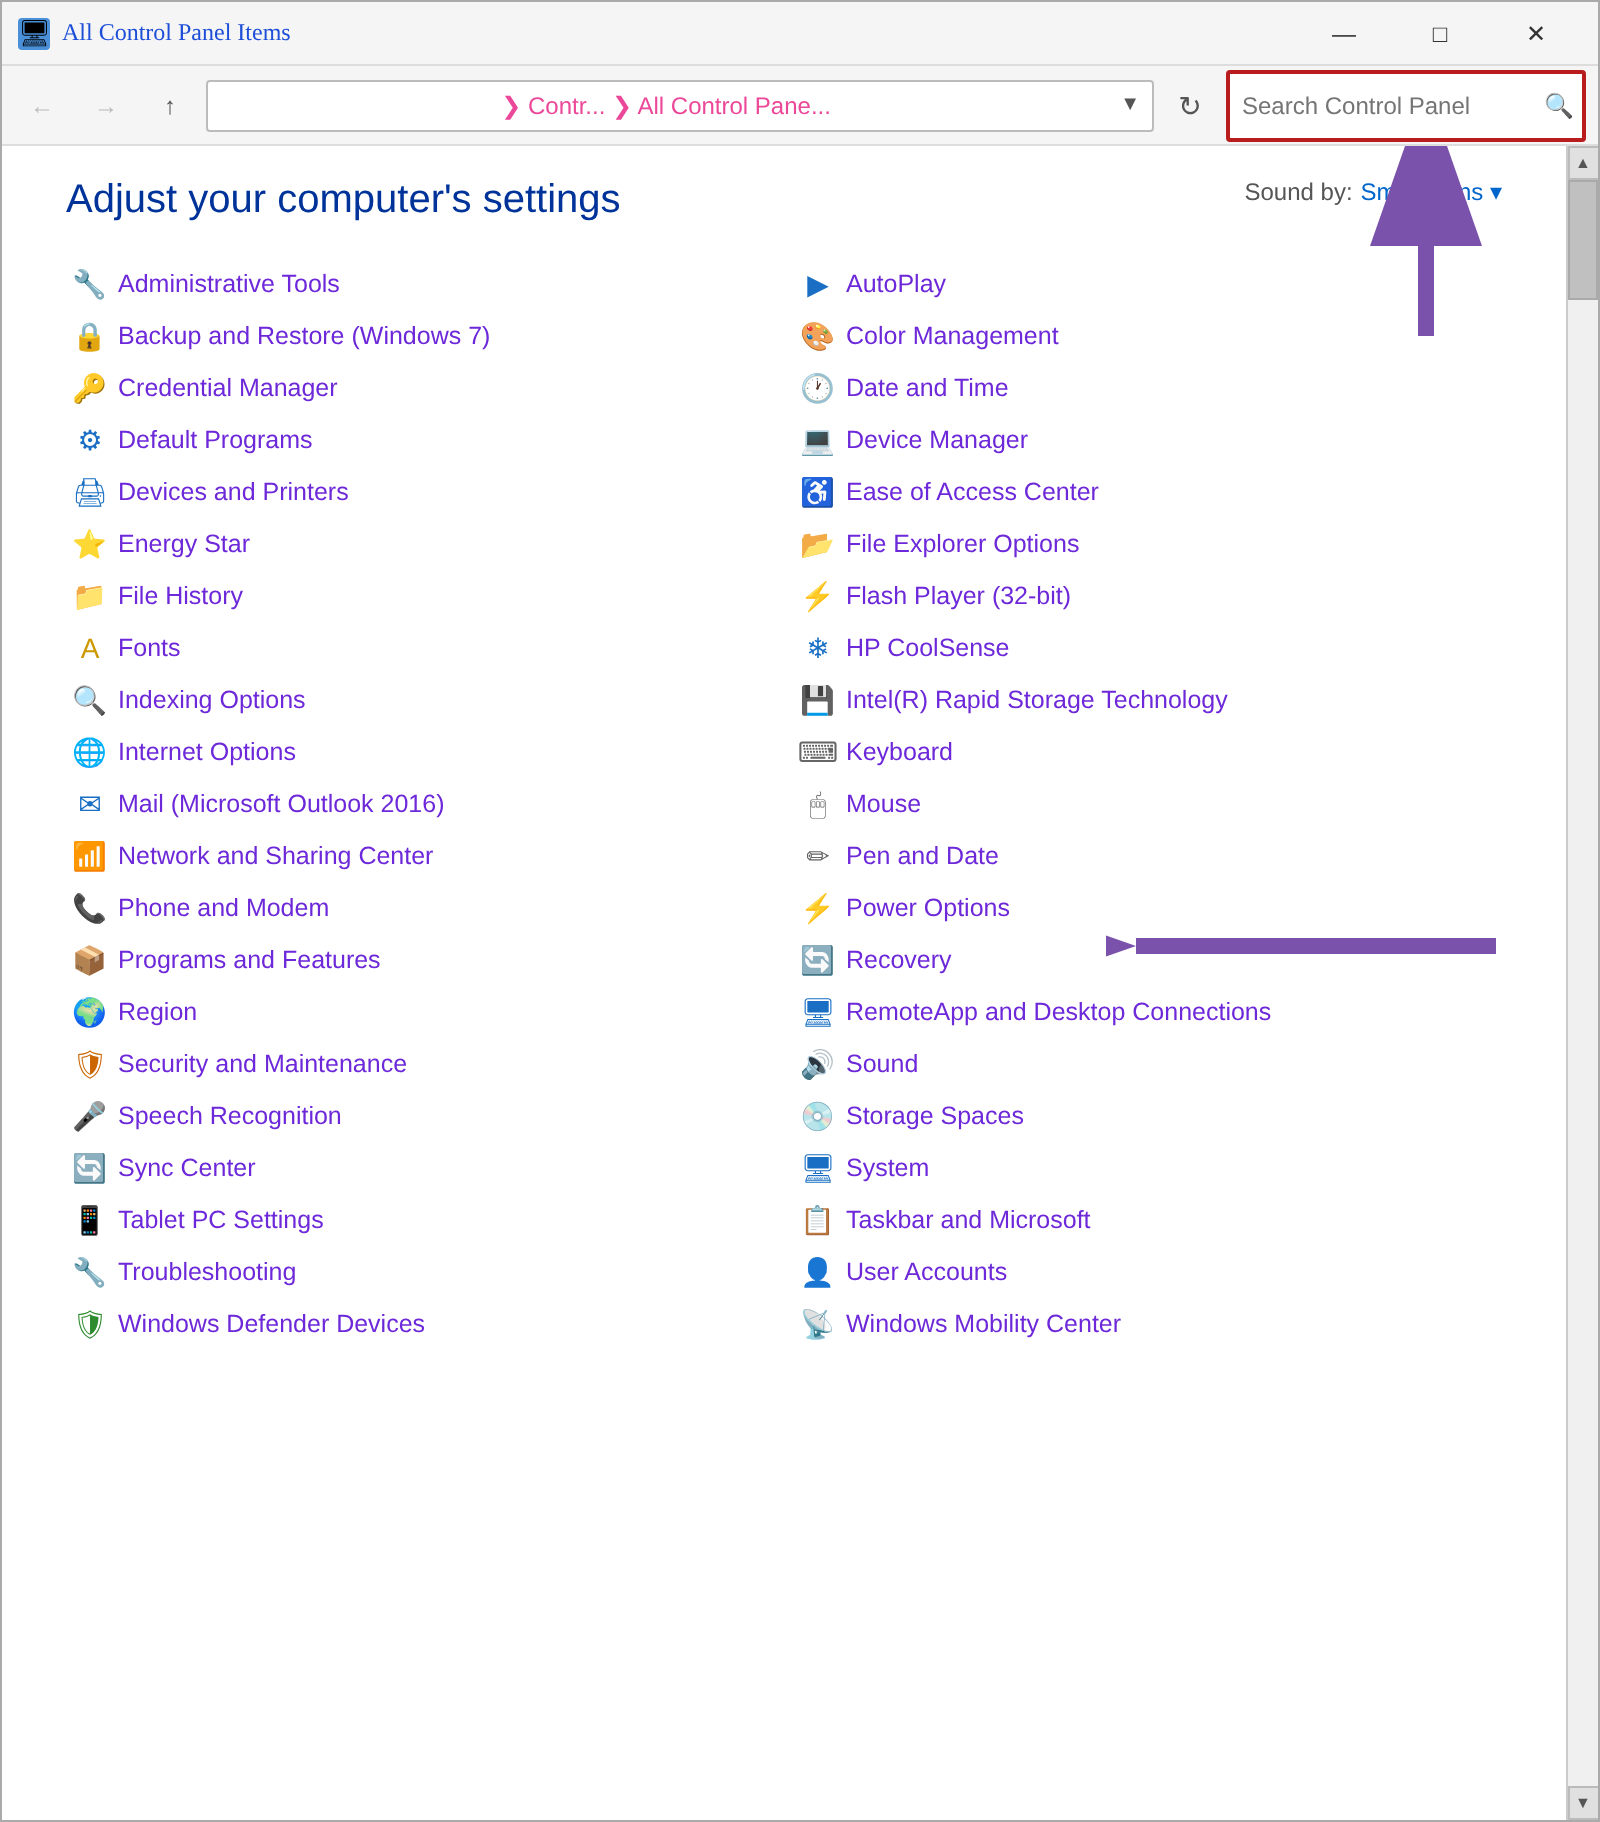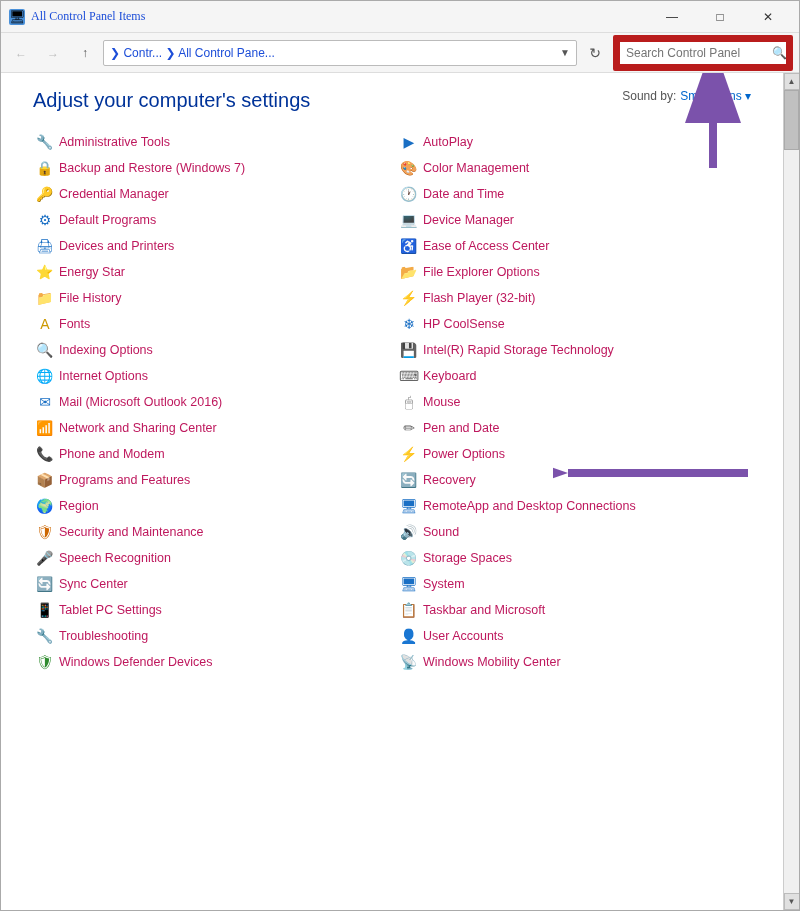--- a/index.html
+++ b/index.html
@@ -76,35 +76,35 @@
       height: 26px;
       border: 1px solid #bbb;
       border-radius: 2px;
       padding: 0 6px;
       background: #fff;
       font-size: 12px;
       display: flex;
       align-items: center;
       cursor: pointer;
     }
-    .address-field-text { flex: 1; color: #1d4ed8; }
+    .address-field-text { flex: 1; color: #ec4899; text-align: center; }
     .address-dropdown { color: #555; margin-left: 4px; font-size: 10px; }
     .refresh-btn {
       width: 28px; height: 28px;
       border: 1px solid transparent;
       background: transparent;
       border-radius: 3px;
       cursor: pointer;
       display: flex; align-items: center; justify-content: center;
       font-size: 14px; color: #555;
     }
 
     .search-field {
       width: 180px; height: 36px;
-      border: 7px solid #b91c1c;
+      border: 2px solid #b91c1c;
       border-radius: 2px;
       padding: 0 24px 0 6px;
       font-size: 12px;
       background: #fff;
       position: relative;
     }
     .search-wrapper {
       position: relative;
       display: flex; align-items: center;
     }
@@ -197,21 +197,21 @@
       min-height: 24px;
     }
 
     .item-icon {
       width: 16px; height: 16px;
       flex-shrink: 0;
       display: flex; align-items: center; justify-content: center;
       font-size: 14px;
     }
     .item-label {
-      color: #be185d;
+      color: #6d28d9;
       font-size: 12.5px;
       white-space: nowrap;
     }
 
     
     .arrow-up {
       position: absolute;
       top: 0px;
       right: 30px;
       width: 80px;

